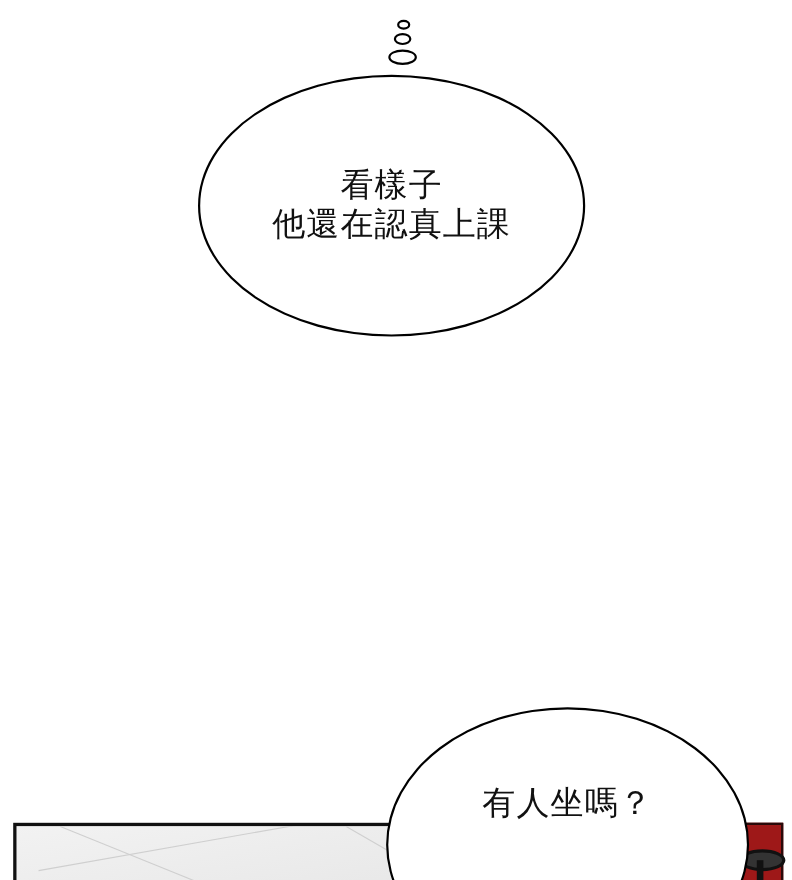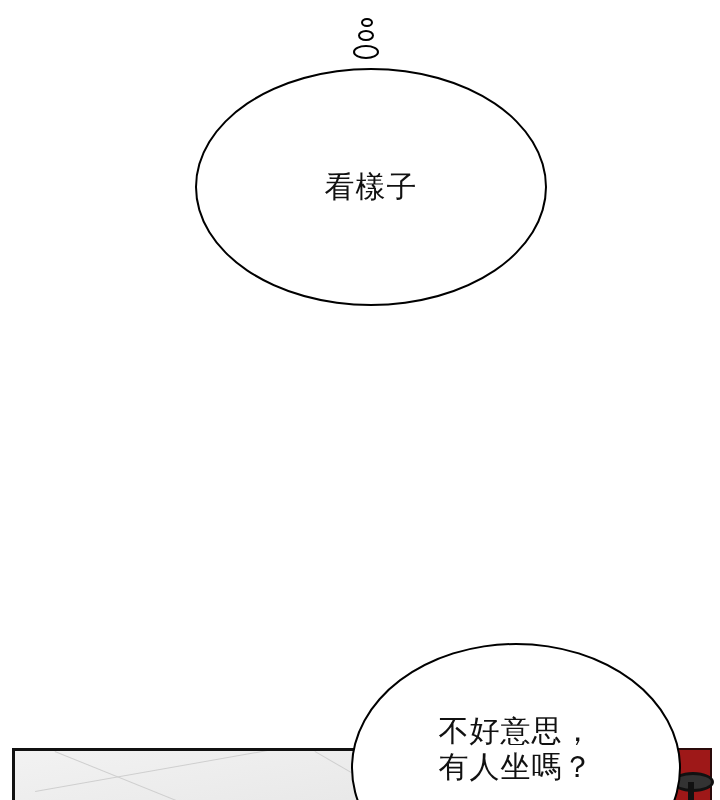--- a/index.html
+++ b/index.html
@@ -17,29 +17,29 @@
     .lamp-pole { position:absolute; left:688px; top:782px; width:6px; height:20px; background:#111; }
     .bubble2 { position:absolute; left:351px; top:643px; width:330px; height:250px; align-items:center; justify-content:flex-start; padding-top:68px; }
   </style>
 </head>
 <body>
 
 <div class="thought-dot" style="left:361px;top:18px;width:12px;height:9px;"></div>
 <div class="thought-dot" style="left:358px;top:30px;width:16px;height:11px;"></div>
 <div class="thought-dot" style="left:353px;top:45px;width:26px;height:14px;"></div>
 
-<div class="bubble" style="left:195px;top:68px;width:352px;height:238px;">
+<div class="bubble" style="left:180px;top:68px;width:352px;height:238px;">
   <div class="line">看樣子</div>
+  <div class="line">他還在認真上課</div>
 </div>
 
 <div class="panel">
   <div class="tile-line" style="left:40px;top:0;width:200px;transform:rotate(22deg);"></div>
   <div class="tile-line" style="left:20px;top:40px;width:260px;transform:rotate(-10deg);"></div>
   <div class="tile-line" style="left:300px;top:0;width:80px;transform:rotate(30deg);"></div>
 </div>
 <div class="red-block"></div>
 <div class="lamp"></div>
 <div class="lamp-pole"></div>
 
 <div class="bubble bubble2">
-  <div class="line">不好意思，</div>
   <div class="line">有人坐嗎？</div>
 </div>
 
 </body></html>

